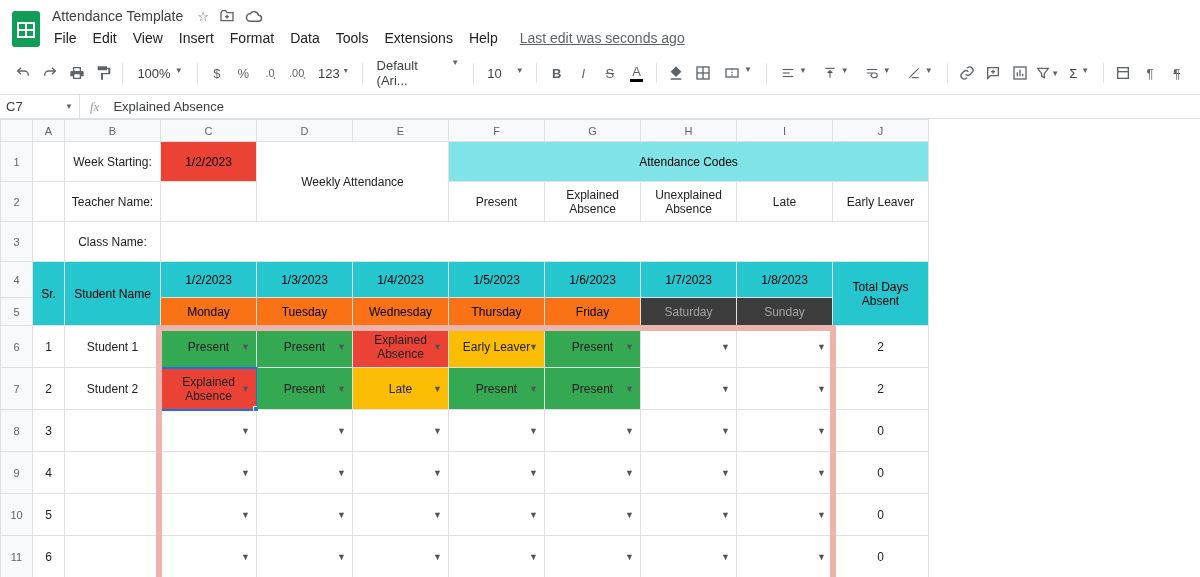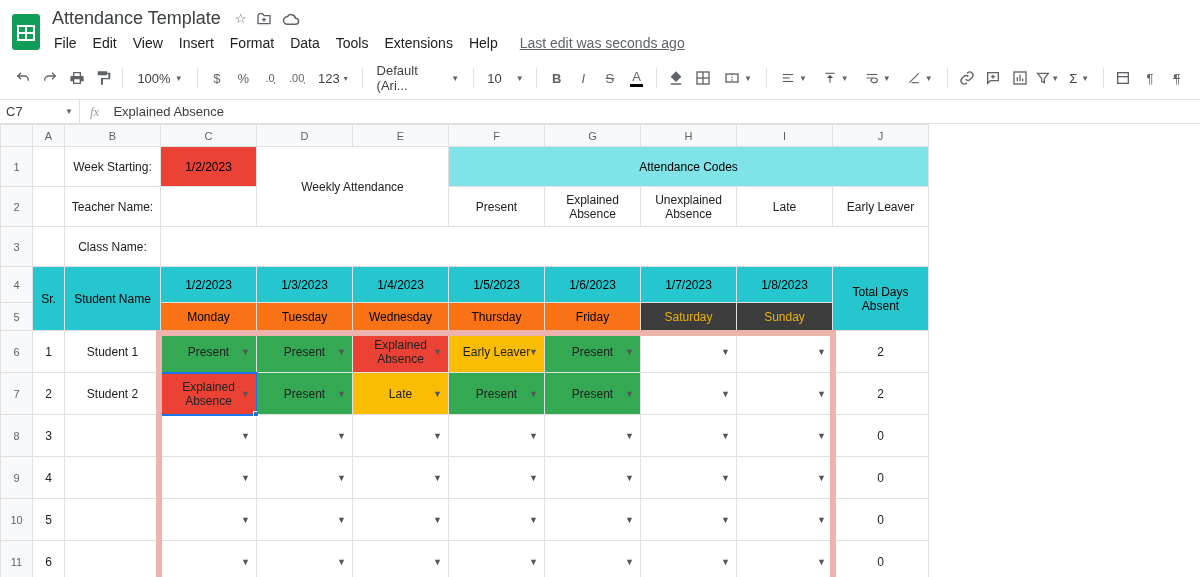--- a/index.html
+++ b/index.html
@@ -2,49 +2,49 @@
 <html><head>
 <meta charset="utf-8">
 <style>
   * { box-sizing: border-box; }
   html, body { margin: 0; padding: 0; font-family: Arial, sans-serif; font-size: 13px; color: #202124; background: #fff; }
   
   .titlebar { display: flex; align-items: center; padding: 6px 12px 0 8px; }
   .logo { width: 36px; height: 36px; display: flex; align-items: center; justify-content: center; }
   .title-wrap { display: flex; flex-direction: column; margin-left: 4px; }
   .doc-row { display: flex; align-items: center; gap: 10px; }
-  .doc-title { font-size: 18px; color: #3c4043; padding: 2px 4px; }
+  .doc-title { font-size: 14px; color: #3c4043; padding: 2px 4px; }
   .doc-icons { display: flex; gap: 10px; color: #5f6368; }
   .icon { display: inline-flex; align-items: center; justify-content: center; }
   .menu-row { display: flex; gap: 4px; padding: 2px 0 4px 0; align-items: center; }
   .menu-item { font-size: 14px; color: #202124; padding: 2px 6px; border-radius: 4px; cursor: pointer; }
   .last-edit { font-size: 14px; color: #5f6368; text-decoration: underline; margin-left: 12px; cursor: pointer; }
   
   .toolbar { display: flex; align-items: center; gap: 4px; padding: 4px 12px; border-bottom: 1px solid #e0e0e0; }
   .tb-btn { width: 24px; height: 24px; display: flex; align-items: center; justify-content: center; color: #5f6368; border-radius: 4px; cursor: pointer; }
   .tb-sep { width: 1px; height: 20px; background: #e0e0e0; margin: 0 4px; }
-  .tb-combo { display: flex; align-items: center; gap: 4px; padding: 2px 6px; color: #3c4043; cursor: pointer; }
+  .tb-combo { display: flex; gap: 4px; padding: 2px 6px; color: #3c4043; cursor: pointer; }
   .caret { font-size: 8px; color: #5f6368; }
   
   .fxbar { display: flex; align-items: center; border-bottom: 1px solid #e0e0e0; height: 24px; }
   .namebox { width: 80px; border-right: 1px solid #e0e0e0; height: 100%; display: flex; align-items: center; justify-content: space-between; padding: 0 6px; font-size: 13px; color: #3c4043; }
   .fx-icon { font-style: italic; color: #9aa0a6; padding: 0 10px; font-family: serif; }
   .fx-input { flex: 1; font-size: 13px; color: #3c4043; padding: 2px 4px; }
   
   .grid-wrap { position: relative; }
   table.sheet { border-collapse: collapse; table-layout: fixed; }
   table.sheet th, table.sheet td { border: 1px solid #e0e0e0; }
   th.col-hdr { background: #f8f9fa; color: #5f6368; font-weight: normal; font-size: 11px; height: 22px; text-align: center; }
   th.row-hdr { background: #f8f9fa; color: #5f6368; font-weight: normal; font-size: 11px; width: 32px; text-align: center; }
   th.corner { background: #f8f9fa; width: 32px; }
   td.cell { font-size: 12px; text-align: center; vertical-align: middle; padding: 2px 4px; position: relative; }
   .hdr-teal-dark { background: #26c6cf; color: #000; }
   .hdr-teal-light { background: #7fe3e8; color: #000000; }
   .hdr-blue { background: #f97316; color: #000; }
-  .hdr-black { background: #3c3c3c; color: #eab308; }
+  .hdr-black { background: #3c3c3c; color: #a3a3a3; }
   .red { background: #ea4335; color: #000; }
   .bold { font-weight: bold; }
   .maintitle { font-size: 22px; font-family: Liberation Sans, sans-serif; }
   .dd-caret { position: absolute; right: 6px; top: 50%; transform: translateY(-50%); font-size: 9px; color: #555; pointer-events: none; }
   .selected-cell { outline: 2px solid #1a73e8; outline-offset: -1px; }
   .sel-handle { position: absolute; right: -3px; bottom: -3px; width: 6px; height: 6px; background: #1a73e8; border: 1px solid #fff; }
   
   .hl-frame {
     border: 6px solid #ecb4ad;
     position: absolute;

